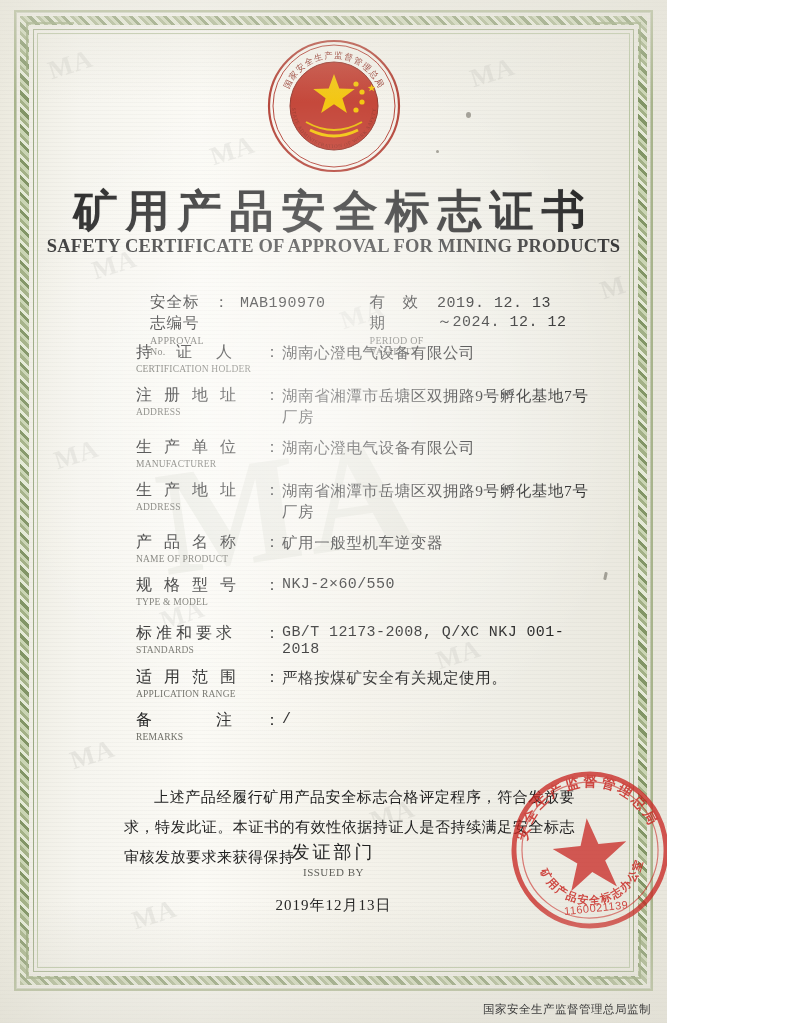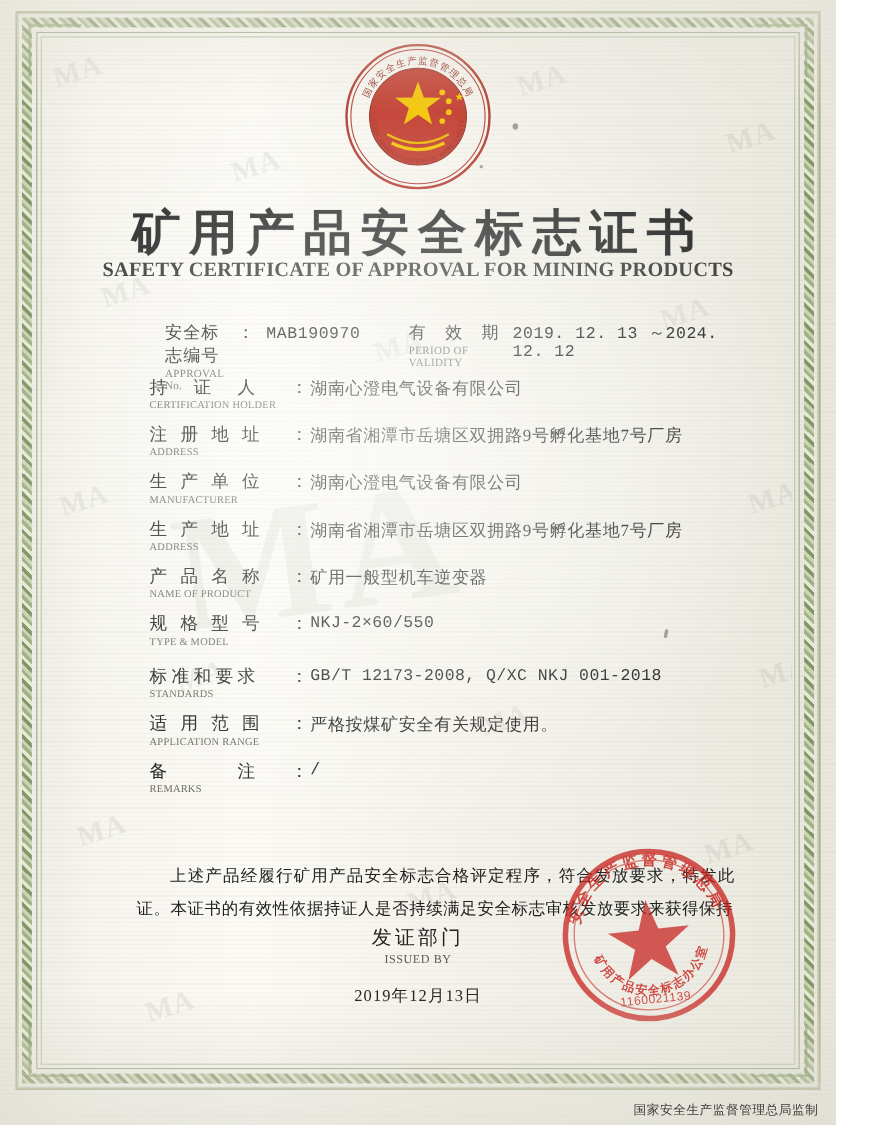--- a/index.html
+++ b/index.html
@@ -8,21 +8,21 @@
     background: #ffffff;
   }
   body {
     width: 800px;
     height: 1023px;
     font-family: "Liberation Serif", serif;
     overflow: hidden;
   }
   .page {
     position: relative;
-    width: 760px;
+    width: 667px;
     height: 1023px;
     background: #f3f1ea;
     overflow: hidden;
   }
   
   .paper-texture {
     position: absolute;
     inset: 0;
     background:
       repeating-linear-gradient(0deg, rgba(0,0,0,0.022) 0px, rgba(0,0,0,0.022) 1px, rgba(255,255,255,0) 1px, rgba(255,255,255,0) 4px),

